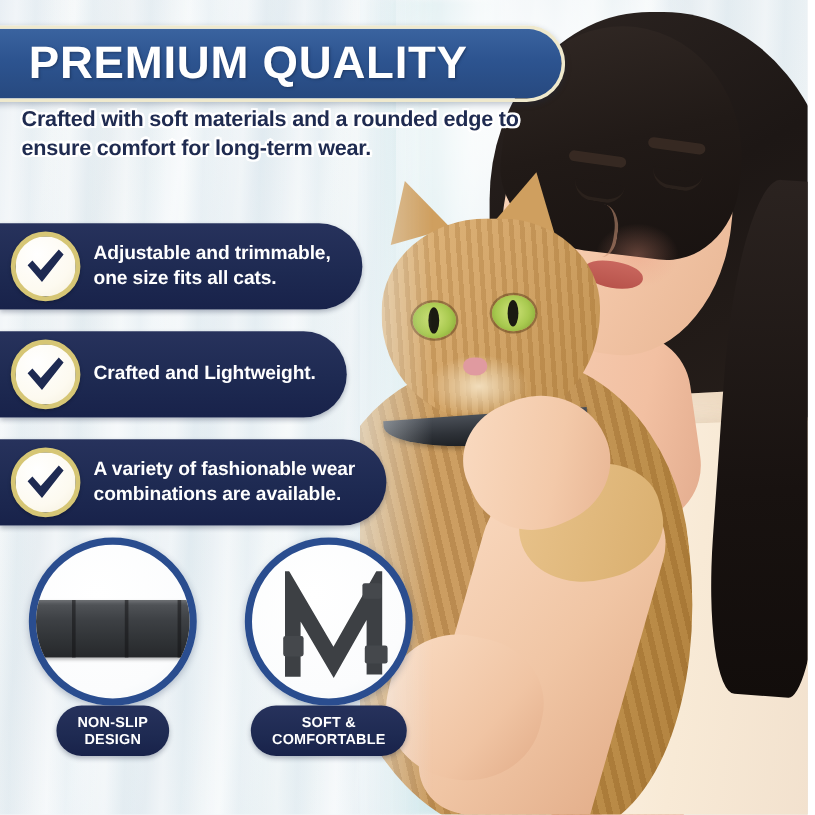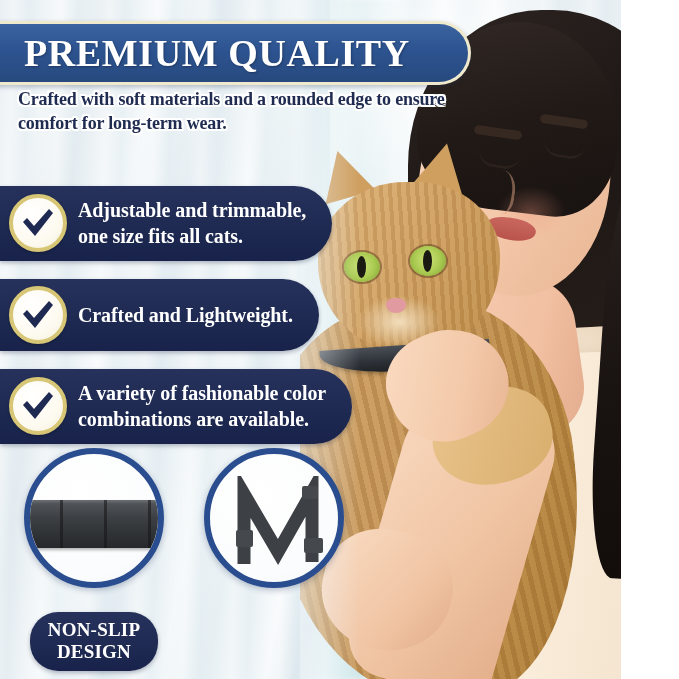--- a/index.html
+++ b/index.html
@@ -2,24 +2,24 @@
 <html><head>
 <meta charset="utf-8">
 <style>
   html, body {
     margin: 0;
     padding: 0;
     background: #ffffff;
   }
   #page {
     position: relative;
-    width: 621px;
+    width: 673px;
     height: 679px;
     overflow: hidden;
-    font-family: Liberation Serif, serif;
+    font-family: Liberation Sans, sans-serif;
     background: #eef2f6;
   }
 
   
   .photo-bg {
     position: absolute;
     inset: 0;
     background:
       linear-gradient(95deg,
         rgba(255,255,255,0.0) 0%,
@@ -308,21 +308,21 @@
     background: linear-gradient(180deg,#27325c 0%, #1e2a52 55%, #18224a 100%);
     border-radius: 0 40px 40px 0;
     padding: 11px 26px 11px 78px;
     min-height: 50px;
     display: flex;
     align-items: center;
     box-shadow: 0 2px 4px rgba(20,30,60,0.3);
   }
   .feature-text {
     color: #ffffff;
-    font-size: 20px;
+    font-size: 16px;
     font-weight: 600;
     line-height: 1.32;
     letter-spacing: -0.1px;
     white-space: pre-line;
   }
   .check-badge {
     position: absolute;
     left: 9px;
     top: 50%;
     transform: translateY(-50%);
@@ -367,26 +367,26 @@
     background: linear-gradient(180deg,#55585c 0%, #3d4044 35%, #303336 70%, #26282b 100%);
     box-shadow: inset 0 2px 3px rgba(255,255,255,0.15), 0 2px 3px rgba(0,0,0,0.3);
   }
   .strap-seam {
     position: absolute; top: 0; width: 3px; height: 48px;
     background: rgba(20,20,22,0.55);
   }
   
   .m-shape { position: absolute; left: 22px; top: 22px; }
   .blabel {
-    margin-top: 24px;
+    margin-top: 0;
     background: linear-gradient(180deg,#27325c 0%, #1e2a52 60%, #18224a 100%);
     color: #ffffff;
     border-radius: 28px;
     padding: 7px 18px;
-    font-size: 19px;
+    font-size: 12px;
     font-weight: 600;
     line-height: 1.18;
     text-align: center;
     letter-spacing: 0.2px;
     white-space: pre-line;
     box-shadow: 0 2px 4px rgba(20,30,60,0.3);
   }
 </style>
 </head>
 <body>
@@ -458,21 +458,21 @@
       </div>
       <div class="check-badge">
         <svg width="34" height="30" viewBox="0 0 34 30" aria-hidden="true">
           <path d="M2 14 L6 10 L13 18 L28 1 L32 5 L14 28 Z" fill="#1e2a52"></path>
         </svg>
       </div>
     </div>
 
     <div class="feature">
       <div class="feature-pill">
-        <span class="feature-text">A variety of fashionable color
+        <span class="feature-text">A variety of fashionable wear
 combinations are available.</span>
       </div>
       <div class="check-badge">
         <svg width="34" height="30" viewBox="0 0 34 30" aria-hidden="true">
           <path d="M2 14 L6 10 L13 18 L28 1 L32 5 L14 28 Z" fill="#1e2a52"></path>
         </svg>
       </div>
     </div>
 
   </div>
@@ -495,17 +495,19 @@
       <div class="bcircle">
         <svg class="m-shape" width="96" height="96" viewBox="0 0 96 96" aria-hidden="true">
           <g fill="none" stroke="#3d4044" stroke-width="13" stroke-linejoin="miter" stroke-linecap="butt">
             <path d="M12 88 L12 18 L46 76 L80 16 L80 86"></path>
           </g>
           <rect x="4" y="54" width="17" height="17" rx="2" fill="#45484c"></rect>
           <rect x="72" y="62" width="19" height="15" rx="2" fill="#45484c"></rect>
           <rect x="70" y="10" width="16" height="13" rx="2" fill="#45484c"></rect>
         </svg>
       </div>
+      <div class="blabel">SOFT &amp;
+COMFORTABLE</div>
     </div>
 
   </div>
 
 </div>
 
 </body></html>

